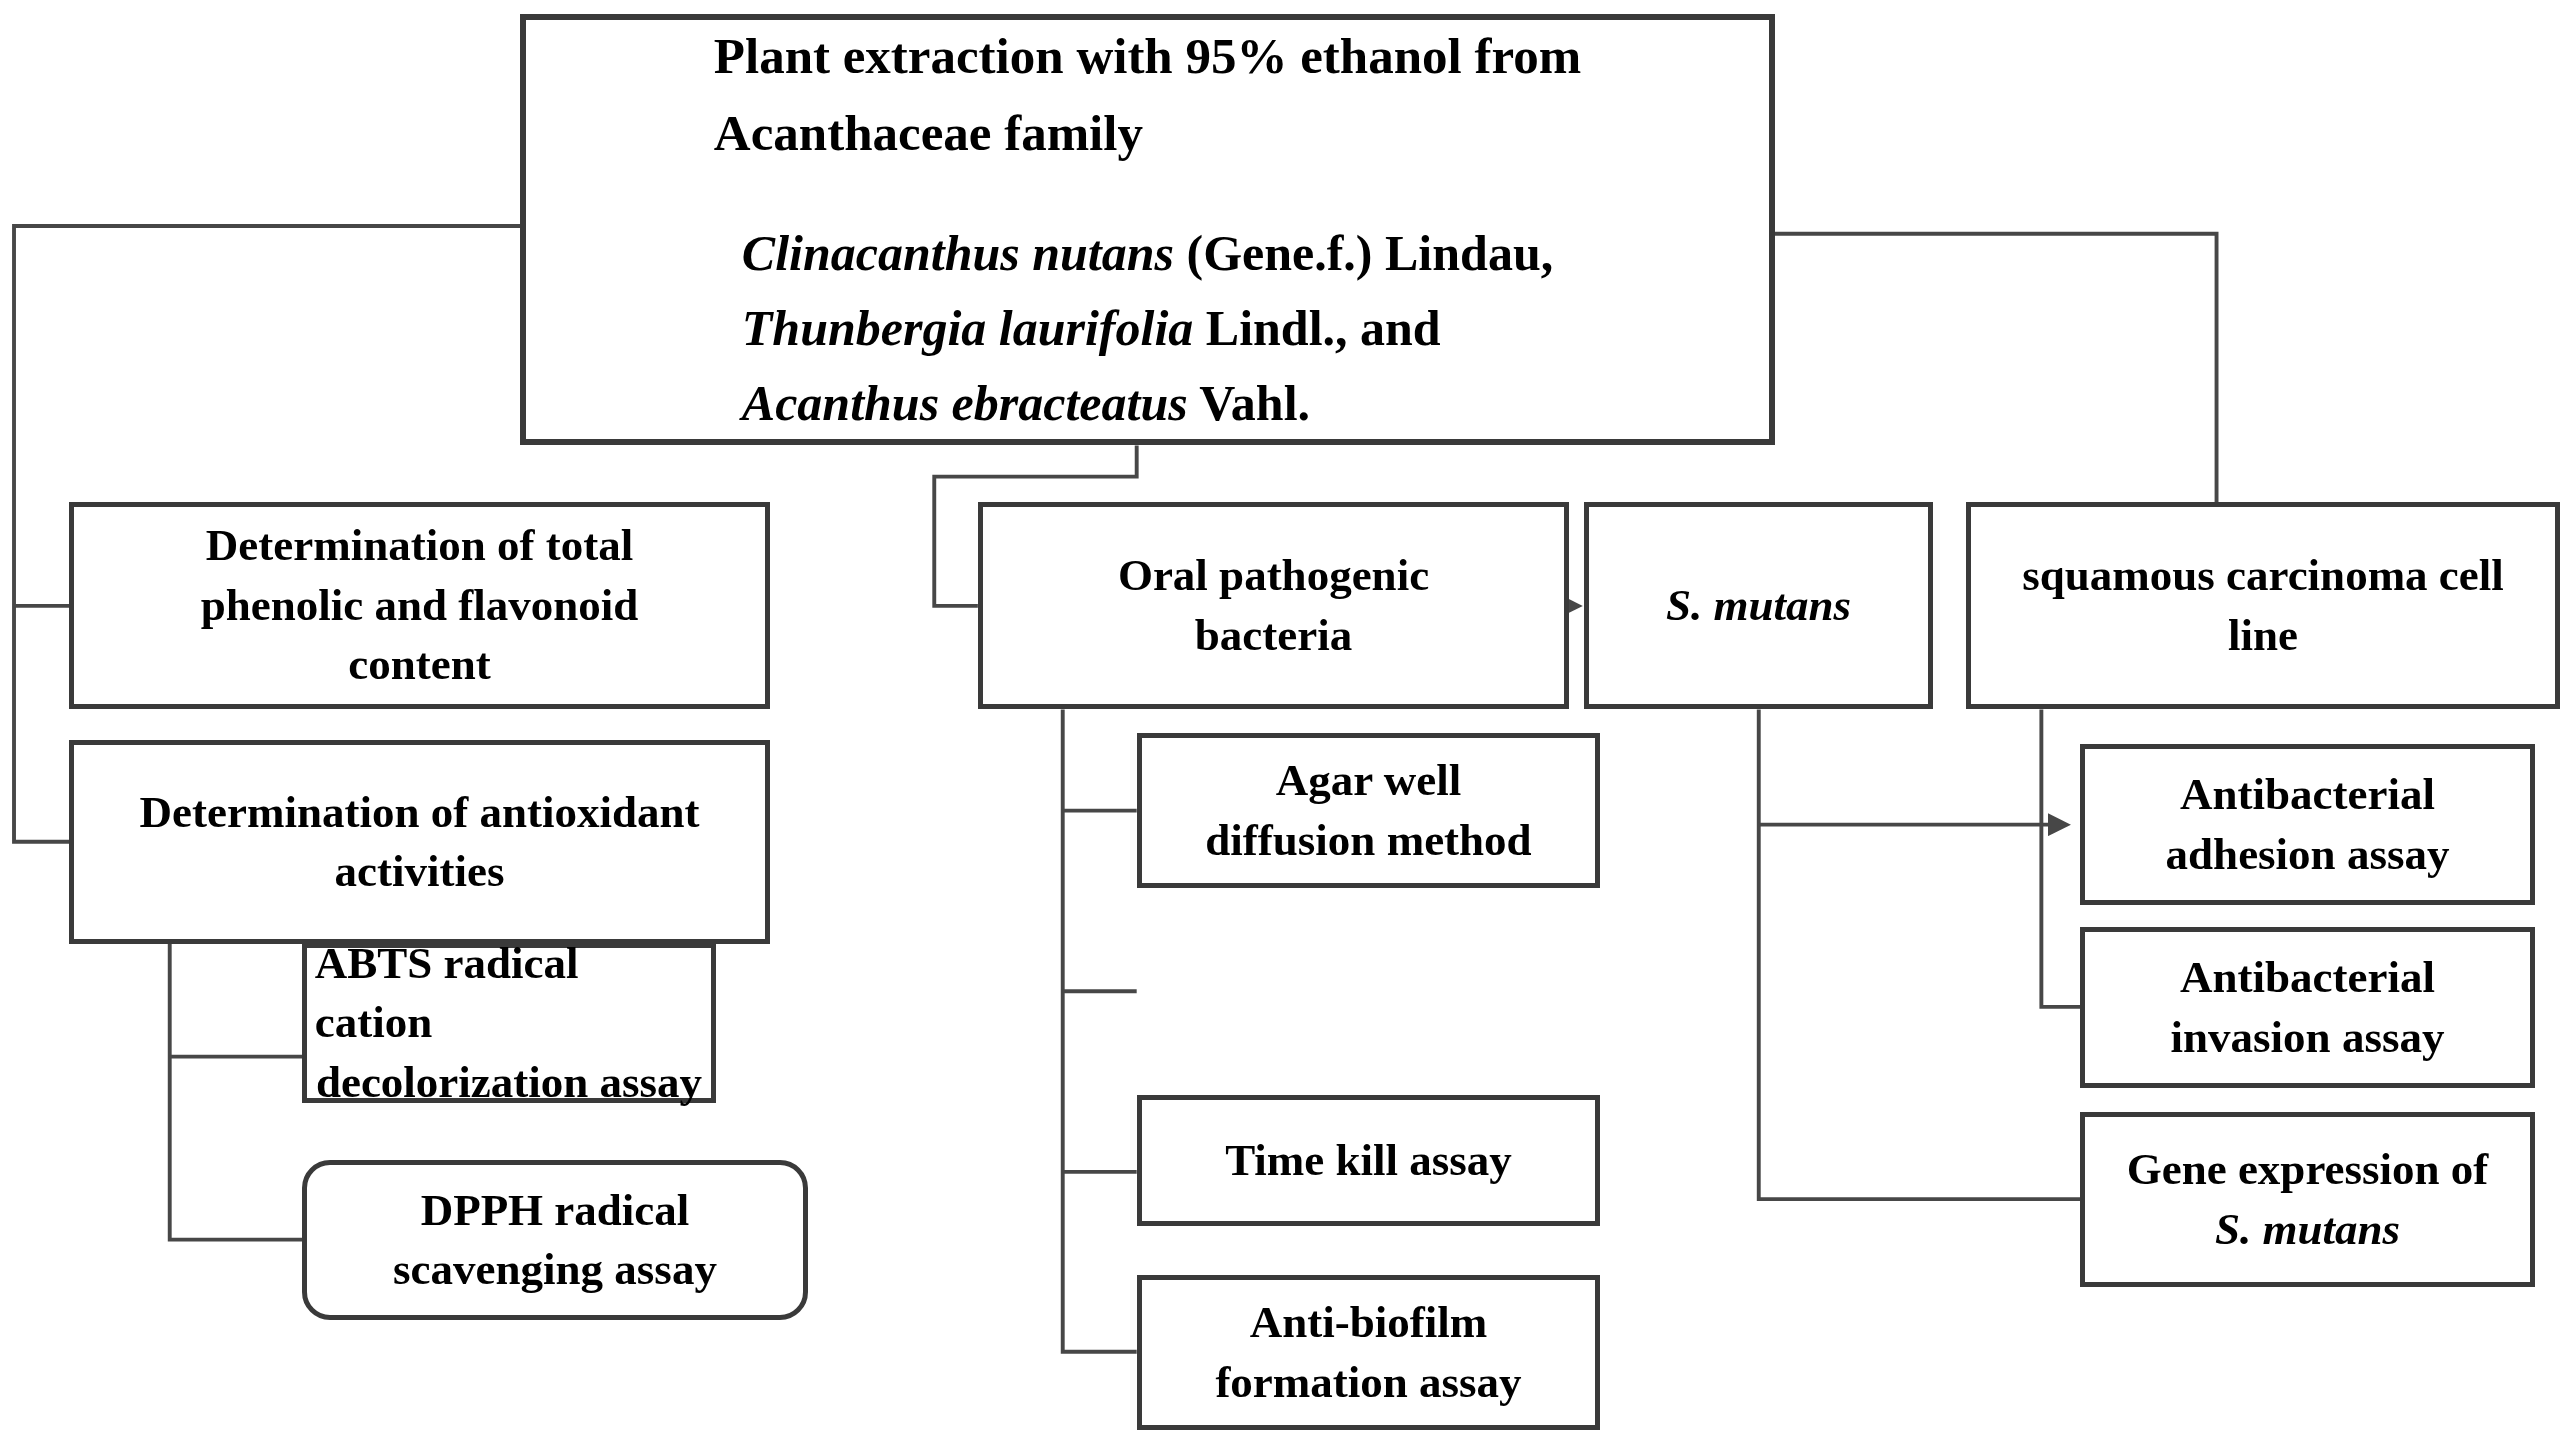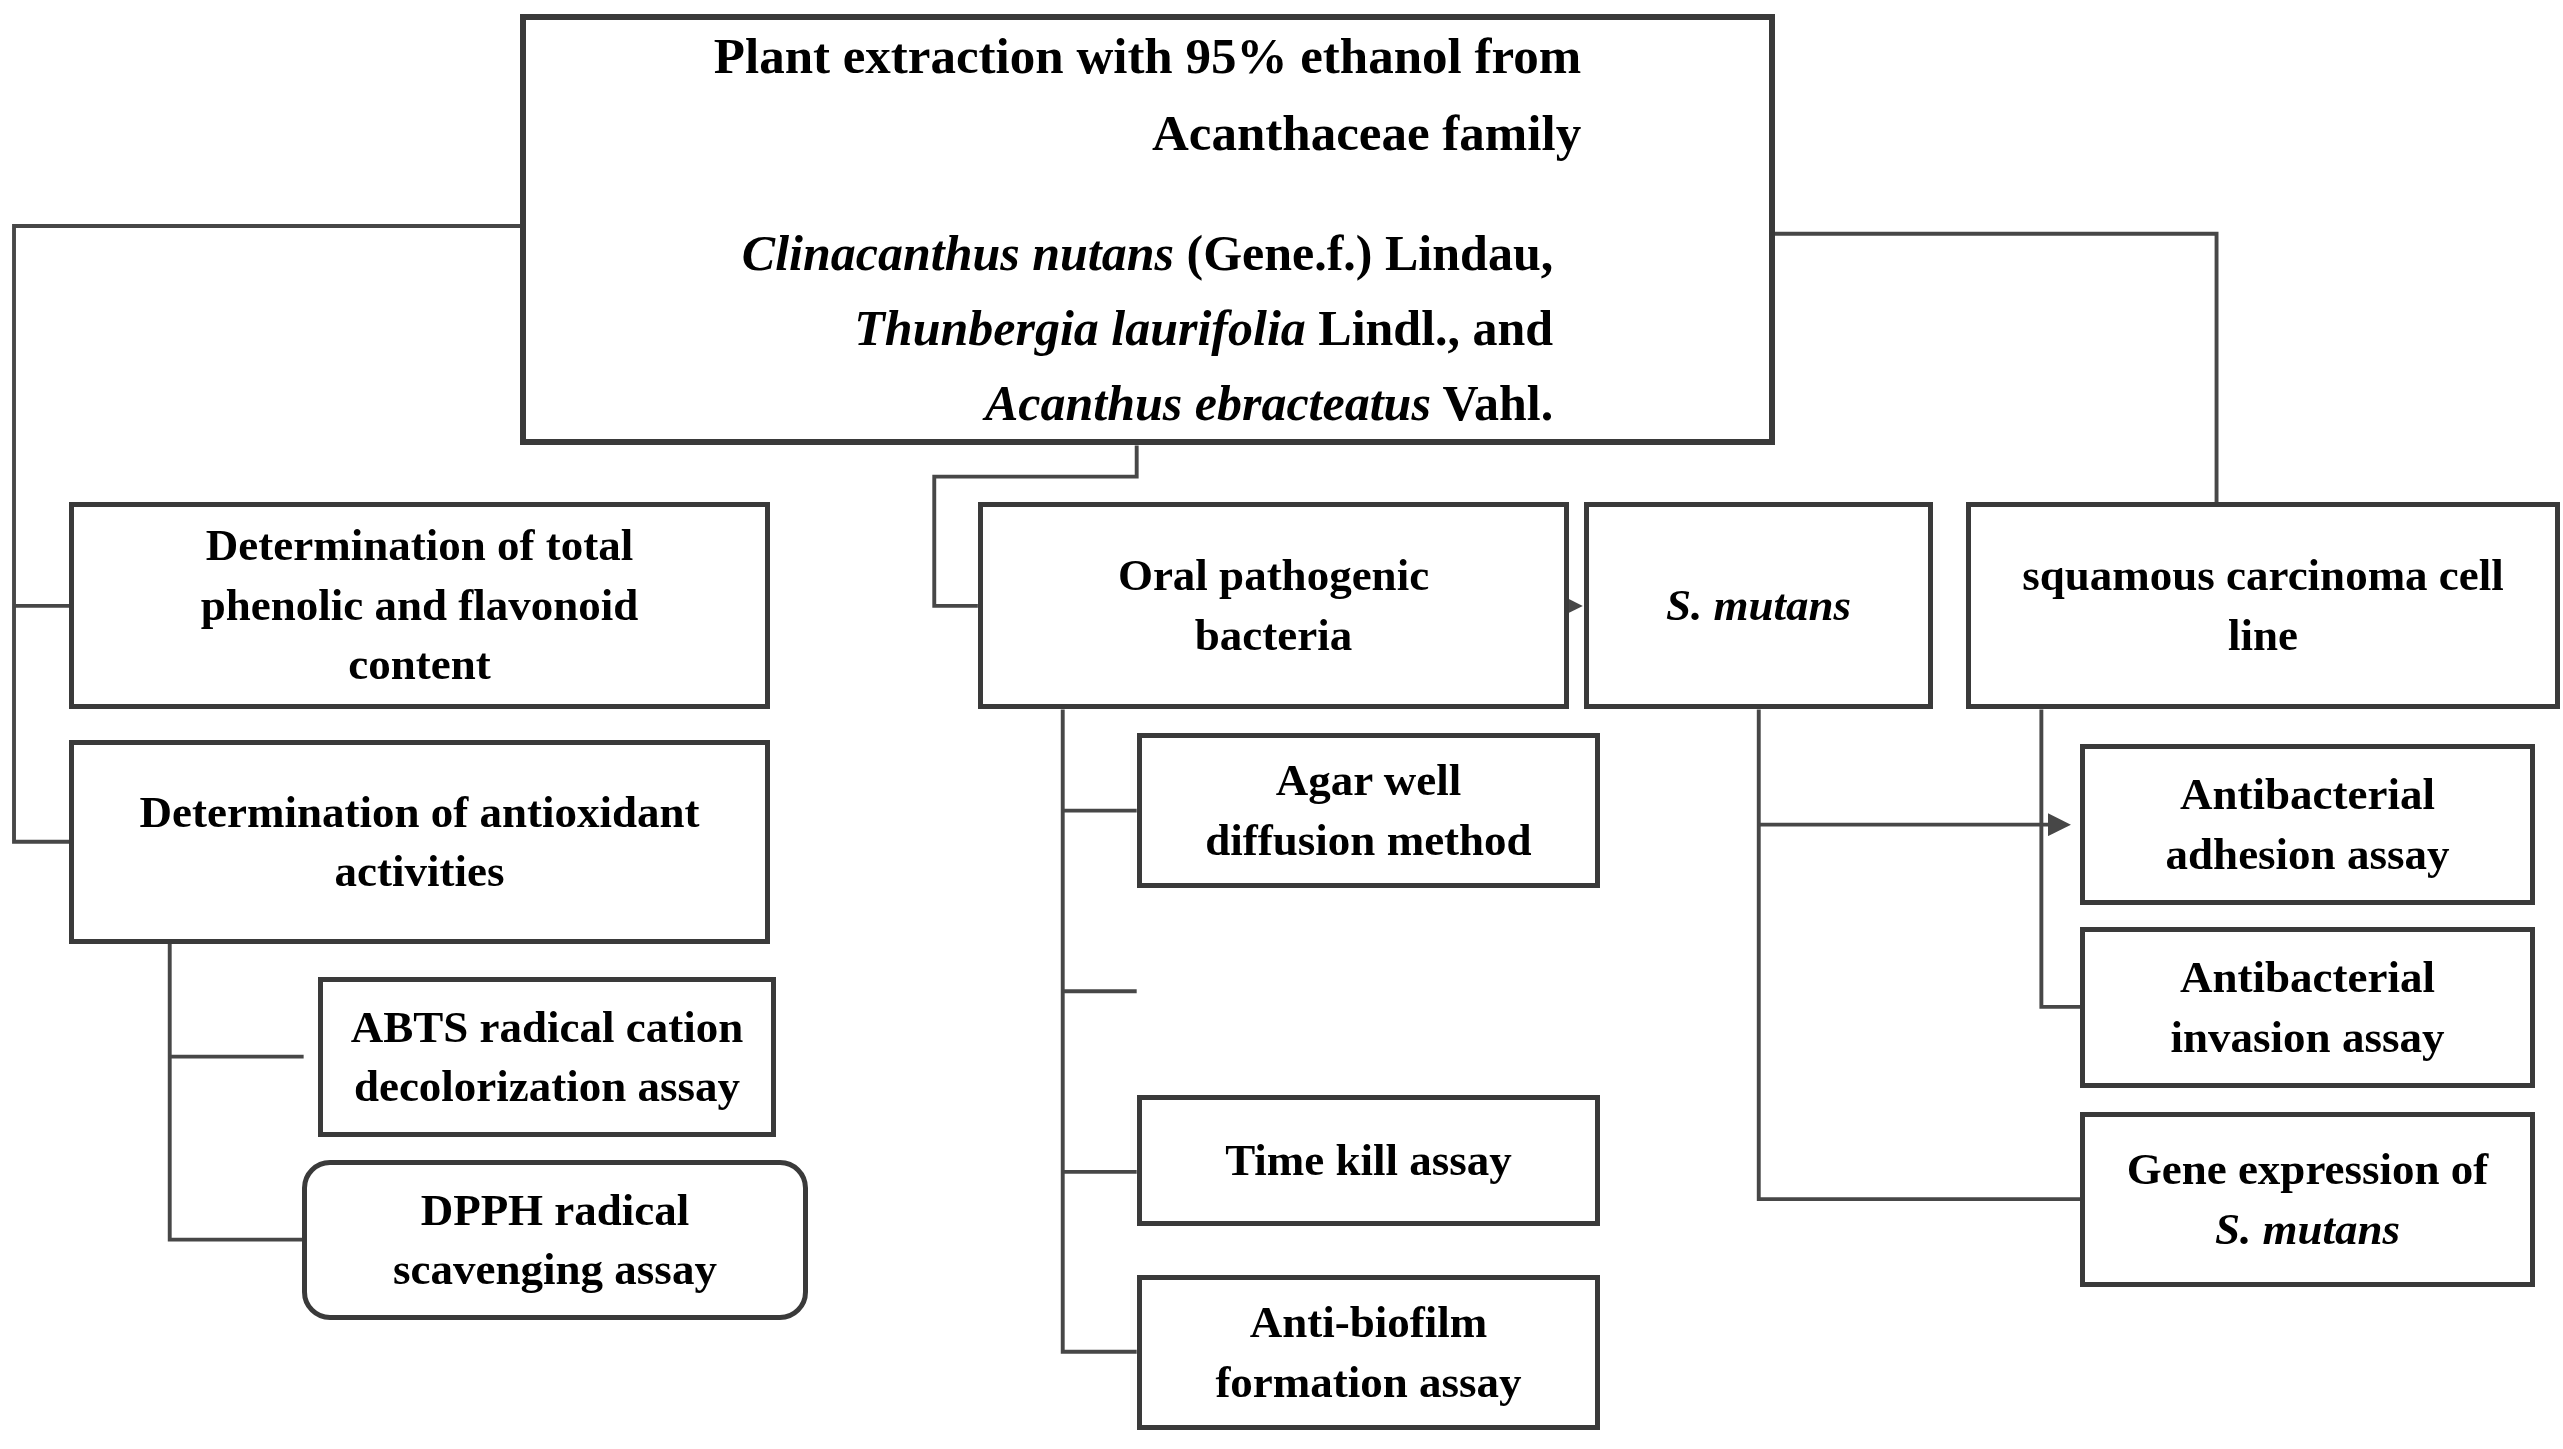--- a/index.html
+++ b/index.html
@@ -28,21 +28,21 @@
     stroke-width:5;
   }
   .box{
     position:absolute;
     border:5.5px solid var(--line);
     background:var(--bg);
     display:flex;
     flex-direction:column;
     justify-content:center;
     align-items:center;
-    text-align:right;
+    text-align:left;
     font-weight:bold;
     font-size:45px;
     line-height:1.32;
     padding:4.7px 7.8px;
   }
   .box .it, .it{font-style:italic;}
   #node-top{
     border-width:6.2px;
     font-size:51px;
     line-height:1.5;
@@ -100,21 +100,21 @@
       <div><span>Determination of total</span></div>
       <div><span>phenolic and flavonoid</span></div>
       <div><span>content</span></div>
     </div>
 
   <div class="box" style="left:69px;top:740px;width:701px;height:204px;">
       <div><span>Determination of antioxidant</span></div>
       <div><span>activities</span></div>
     </div>
 
-  <div class="box" style="left:302px;top:977px;width:458px;height:160px;margin-left:16px;">
+  <div class="box" style="left:302px;top:943px;width:414px;height:160px;">
       <div><span>ABTS radical cation</span></div>
       <div><span>decolorization assay</span></div>
     </div>
 
   <div class="box" style="left:302px;top:1160px;width:506px;height:160px;border-radius:28px;">
       <div><span>DPPH radical</span></div>
       <div><span>scavenging assay</span></div>
     </div>
 
   <div class="box" style="left:978px;top:502px;width:591px;height:207px;">

